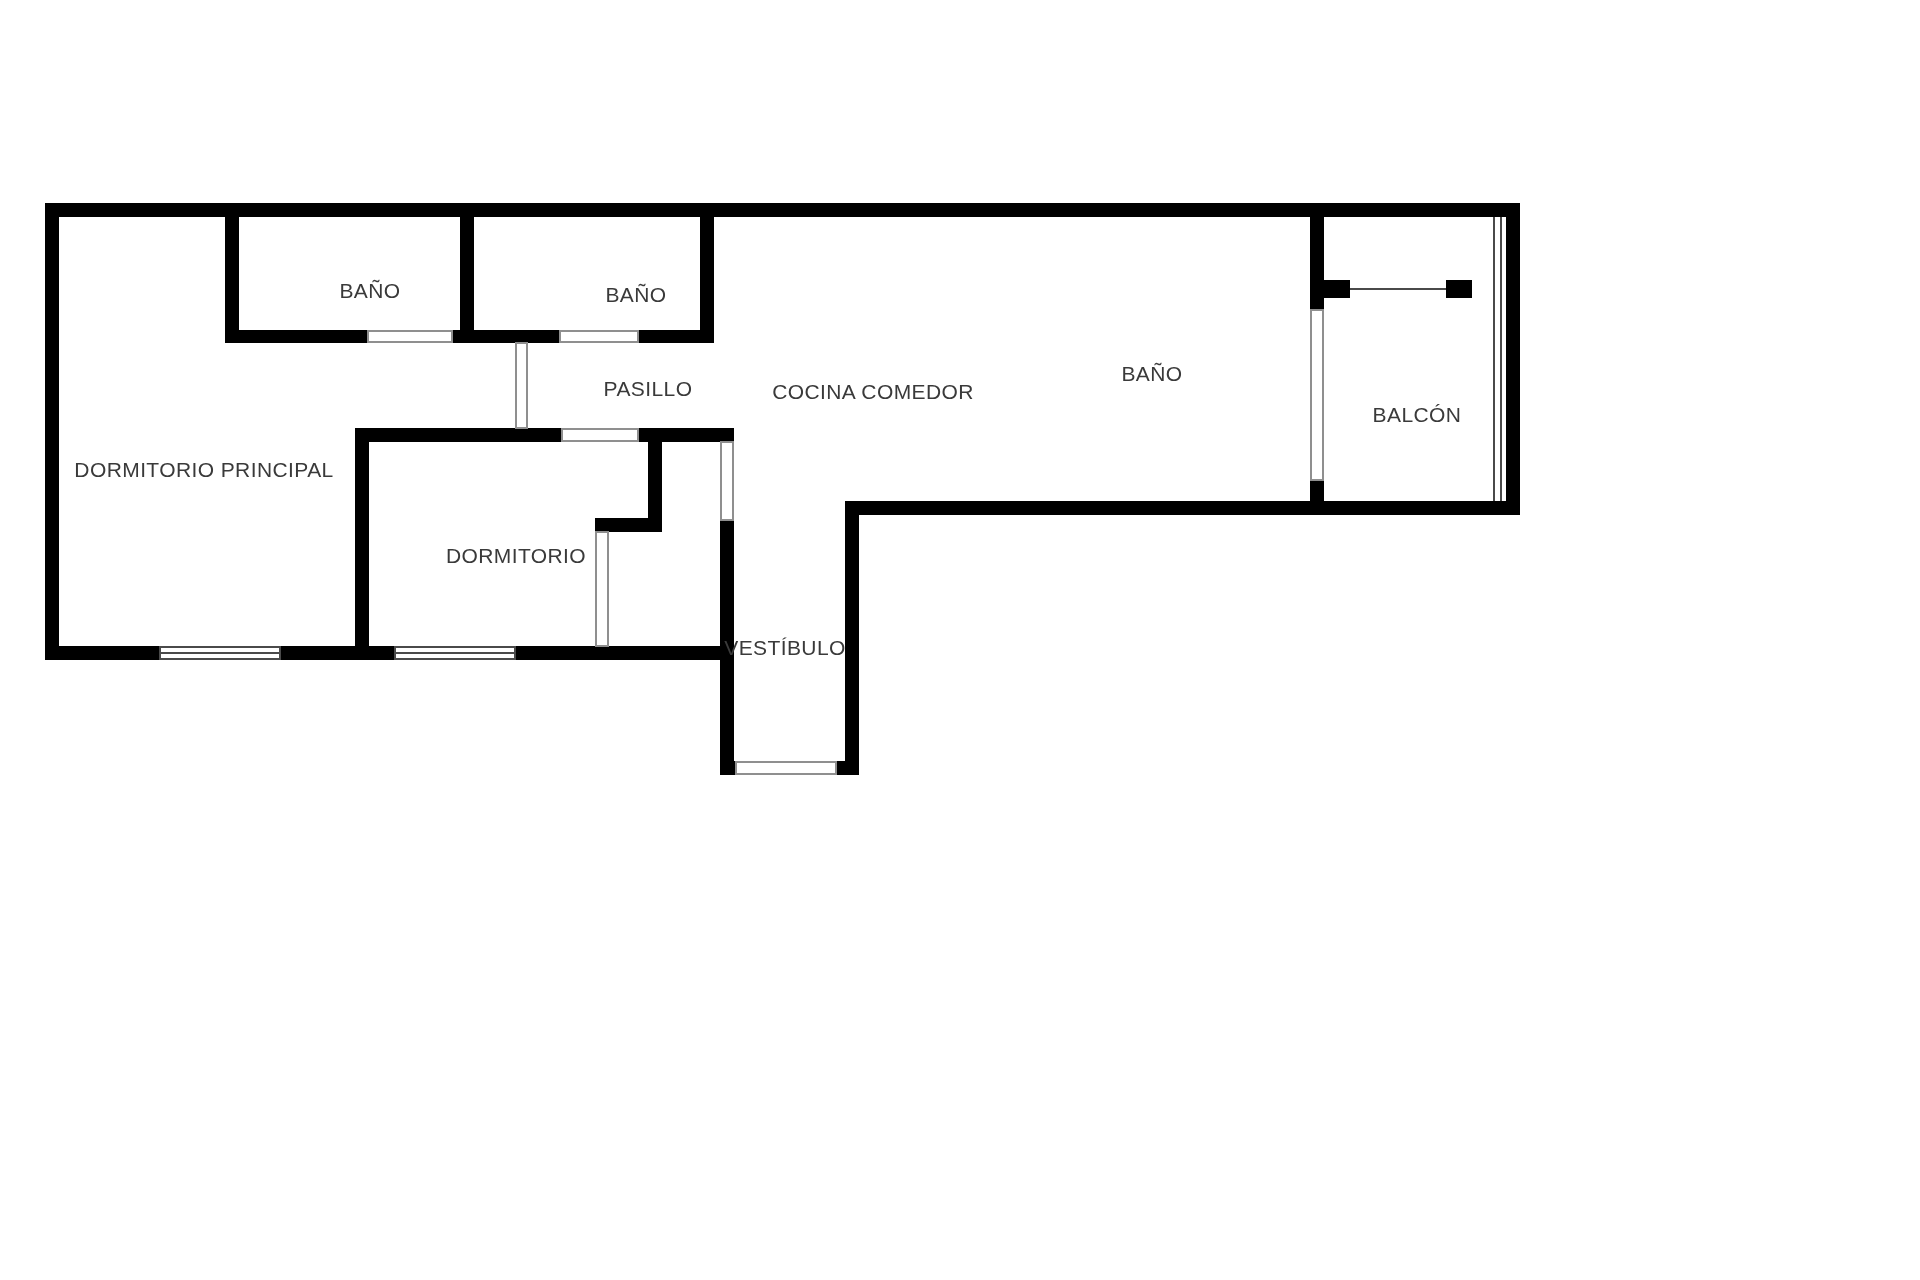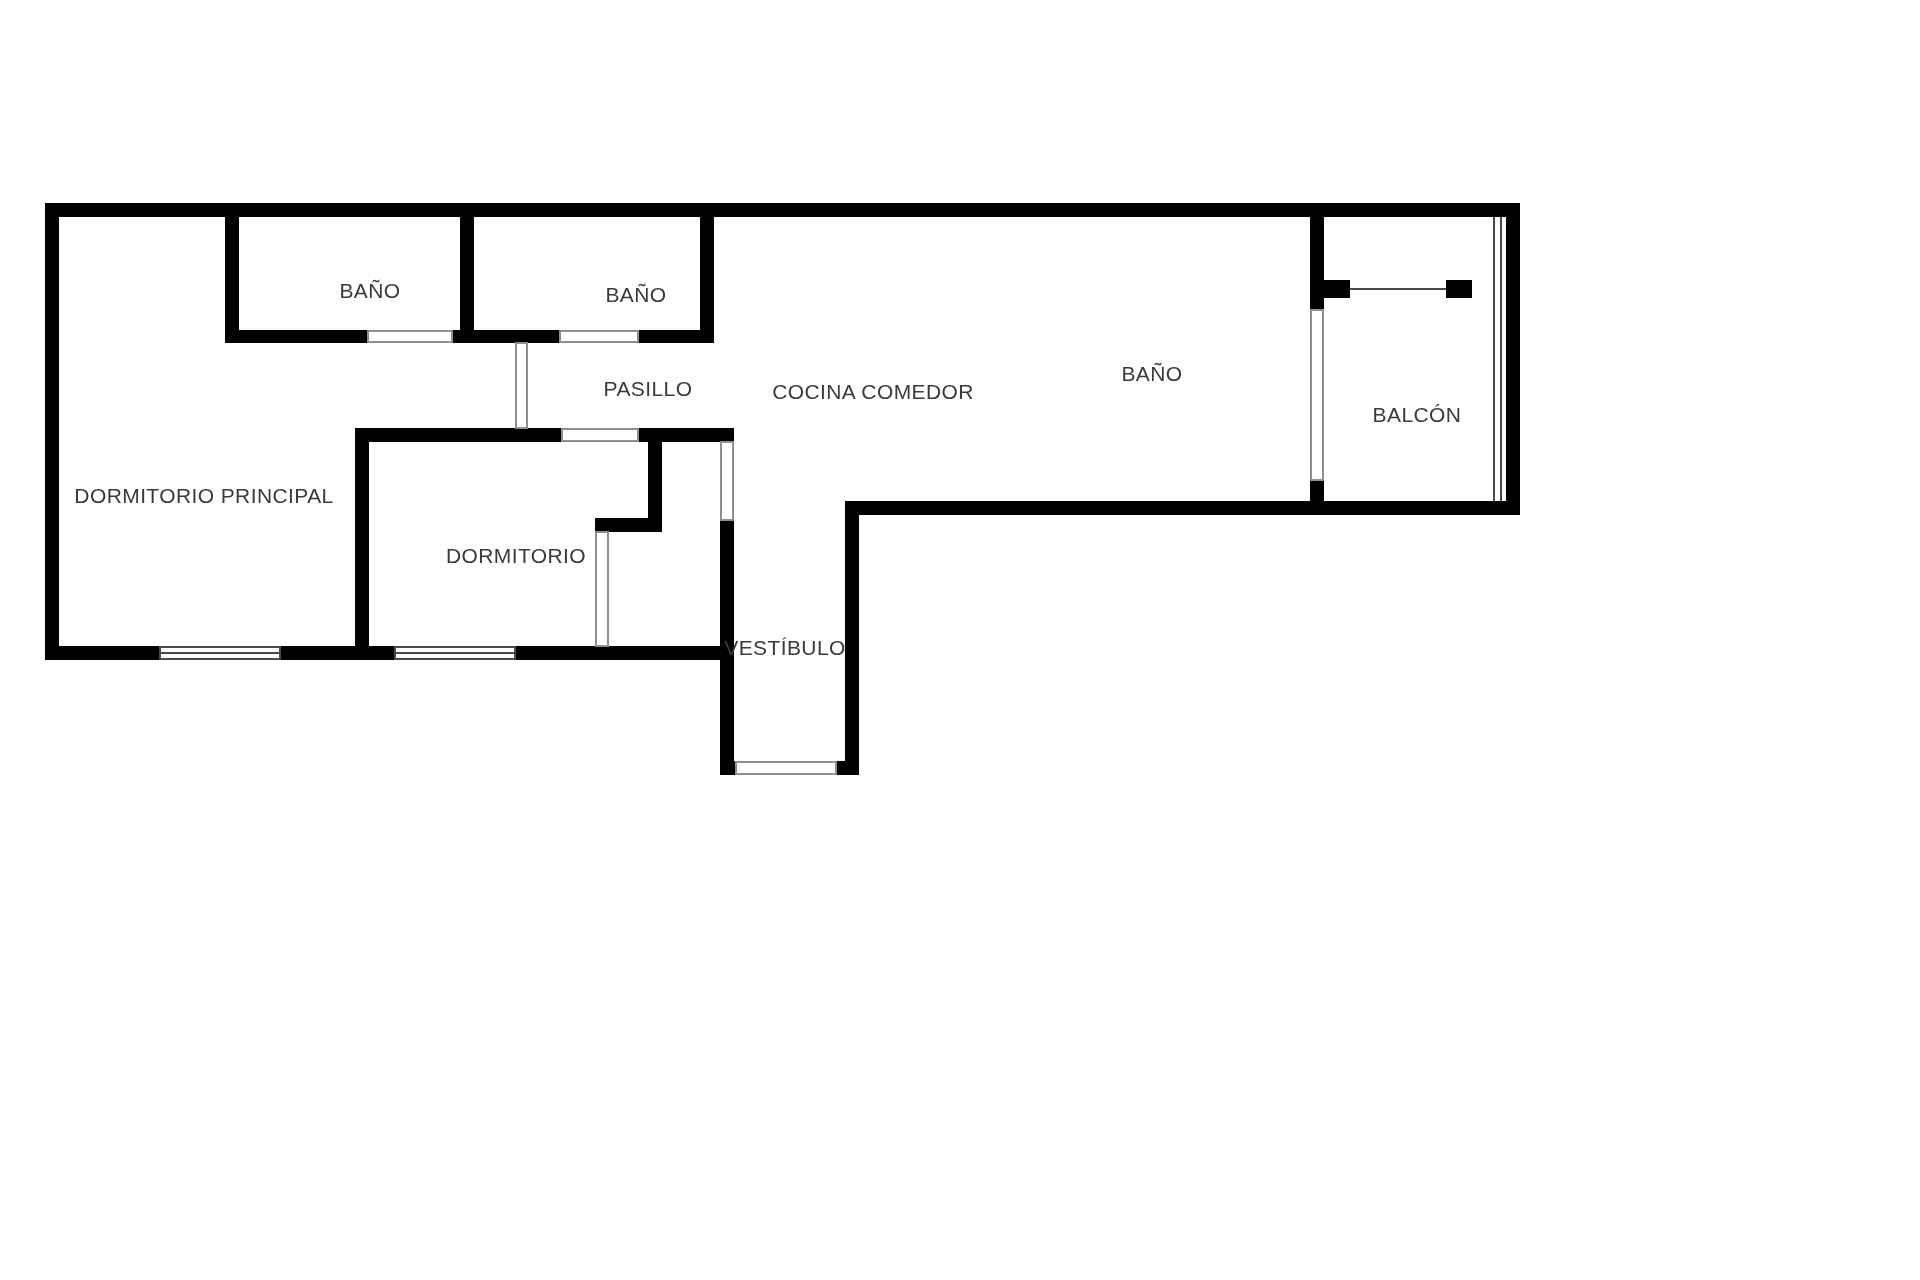--- a/index.html
+++ b/index.html
@@ -87,17 +87,17 @@
       <line class="thin-line" x1="395" y1="653" x2="515" y2="653"></line>
     </g>
   </svg>
 
   <div class="room-label" style="left:370px;  top:291px;">BAÑO</div>
   <div class="room-label" style="left:636px;  top:295px;">BAÑO</div>
   <div class="room-label" style="left:648px;  top:389px;">PASILLO</div>
   <div class="room-label" style="left:873px;  top:392px;">COCINA COMEDOR</div>
   <div class="room-label" style="left:1152px; top:374px;">BAÑO</div>
   <div class="room-label" style="left:1417px; top:388px;margin-top:27px;">BALCÓN</div>
-  <div class="room-label" style="left:204px;  top:496px;">DORMITORIO PRINCIPAL</div>
+  <div class="room-label" style="left:204px;  top:470px;">DORMITORIO PRINCIPAL</div>
   <div class="room-label" style="left:516px;  top:556px;">DORMITORIO</div>
   <div class="room-label" style="left:785px;  top:648px;">VESTÍBULO</div>
 
 </div>
 
 </body></html>

